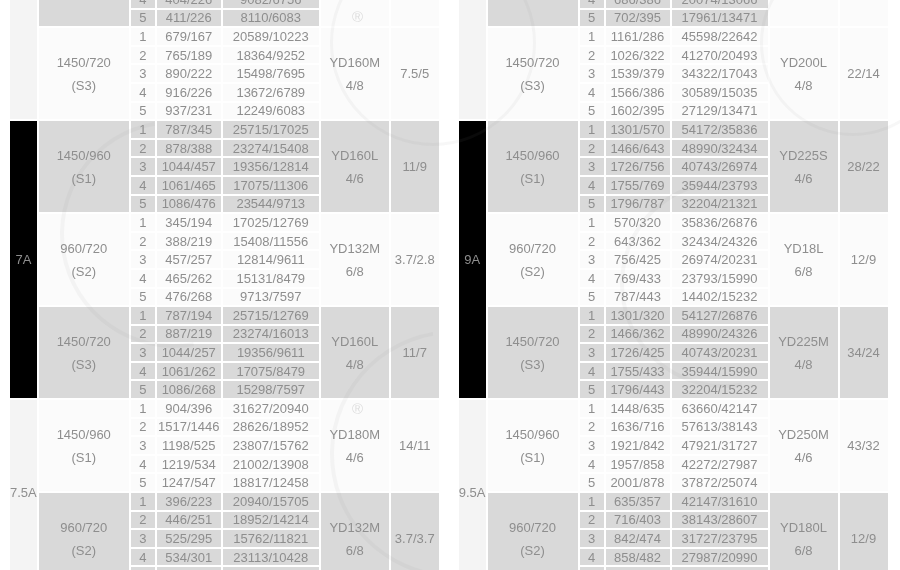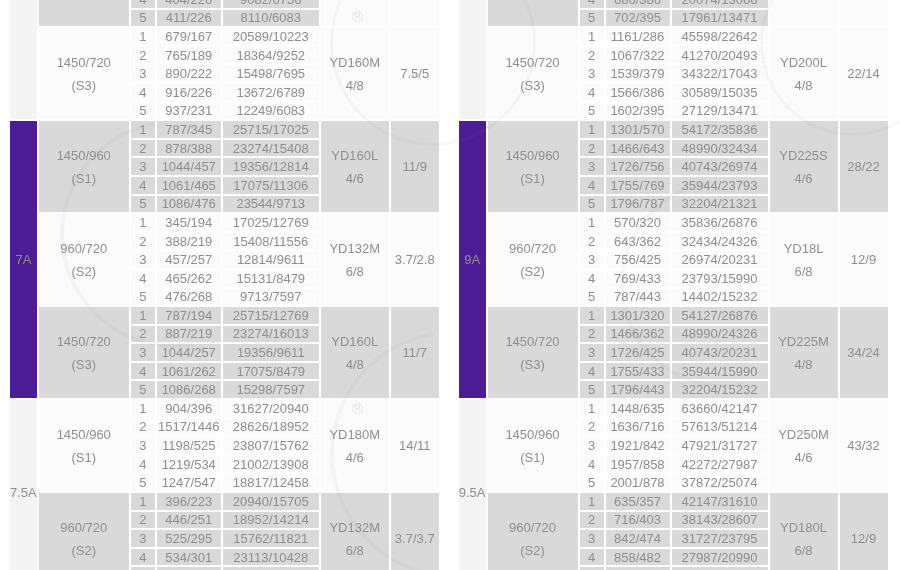--- a/index.html
+++ b/index.html
@@ -9,21 +9,21 @@
   }
   #tables{display:flex;gap:16px;padding-left:8px;margin-top:-11px;}
   table.spec{border-collapse:separate;border-spacing:2px;table-layout:fixed;}
   table.spec td{
     text-align:center;vertical-align:middle;padding:0;height:16.6px;
     font-size:13px;line-height:15px;color:#8e8e8e;white-space:nowrap;
     overflow:hidden;
   }
   td.g{background:#d9d9d9;}
   td.w{background:#fbfbfb;}
-  td.ad{background:#4c1d95;margin-top:13px;}
+  td.ad{background:#000000;margin-top:13px;}
   td.al{background:#f4f4f4;}
   td .l2{display:block;margin-top:8px;}
   
   #wm{position:absolute;left:0;top:0;width:900px;height:570px;pointer-events:none;z-index:5;}
   .wm-ring{position:absolute;border:3px solid rgba(140,140,140,0.07);border-radius:50%;}
   .wm-reg{position:absolute;color:rgba(120,120,120,0.22);font-size:15px;}
   .wm-swoosh{position:absolute;border:4px solid rgba(140,140,140,0.05);border-radius:50%;
     border-color:transparent transparent rgba(140,140,140,0.07) rgba(140,140,140,0.07);transform:rotate(35deg);}
 </style>
 </head>
@@ -255,21 +255,21 @@
         <tr>
           <td class="w" rowspan="5"><span>1450/720</span><span class="l2">(S3)</span></td>
           <td class="w"><span>1</span></td>
           <td class="w"><span>1161/286</span></td>
           <td class="w"><span>45598/22642</span></td>
           <td class="w" rowspan="5"><span>YD200L</span><span class="l2">4/8</span></td>
           <td class="w" rowspan="5"><span>22/14</span></td>
         </tr>
         <tr>
           <td class="w"><span>2</span></td>
-          <td class="w"><span>1067/322</span></td>
+          <td class="w"><span>1026/322</span></td>
           <td class="w"><span>41270/20493</span></td>
         </tr>
         <tr>
           <td class="w"><span>3</span></td>
           <td class="w"><span>1539/379</span></td>
           <td class="w"><span>34322/17043</span></td>
         </tr>
         <tr>
           <td class="w"><span>4</span></td>
           <td class="w"><span>1566/386</span></td>
@@ -370,21 +370,21 @@
           <td class="w" rowspan="5"><span>1450/960</span><span class="l2">(S1)</span></td>
           <td class="w"><span>1</span></td>
           <td class="w"><span>1448/635</span></td>
           <td class="w"><span>63660/42147</span></td>
           <td class="w" rowspan="5"><span>YD250M</span><span class="l2">4/6</span></td>
           <td class="w" rowspan="5"><span>43/32</span></td>
         </tr>
         <tr>
           <td class="w"><span>2</span></td>
           <td class="w"><span>1636/716</span></td>
-          <td class="w"><span>57613/51214</span></td>
+          <td class="w"><span>57613/38143</span></td>
         </tr>
         <tr>
           <td class="w"><span>3</span></td>
           <td class="w"><span>1921/842</span></td>
           <td class="w"><span>47921/31727</span></td>
         </tr>
         <tr>
           <td class="w"><span>4</span></td>
           <td class="w"><span>1957/858</span></td>
           <td class="w"><span>42272/27987</span></td>

